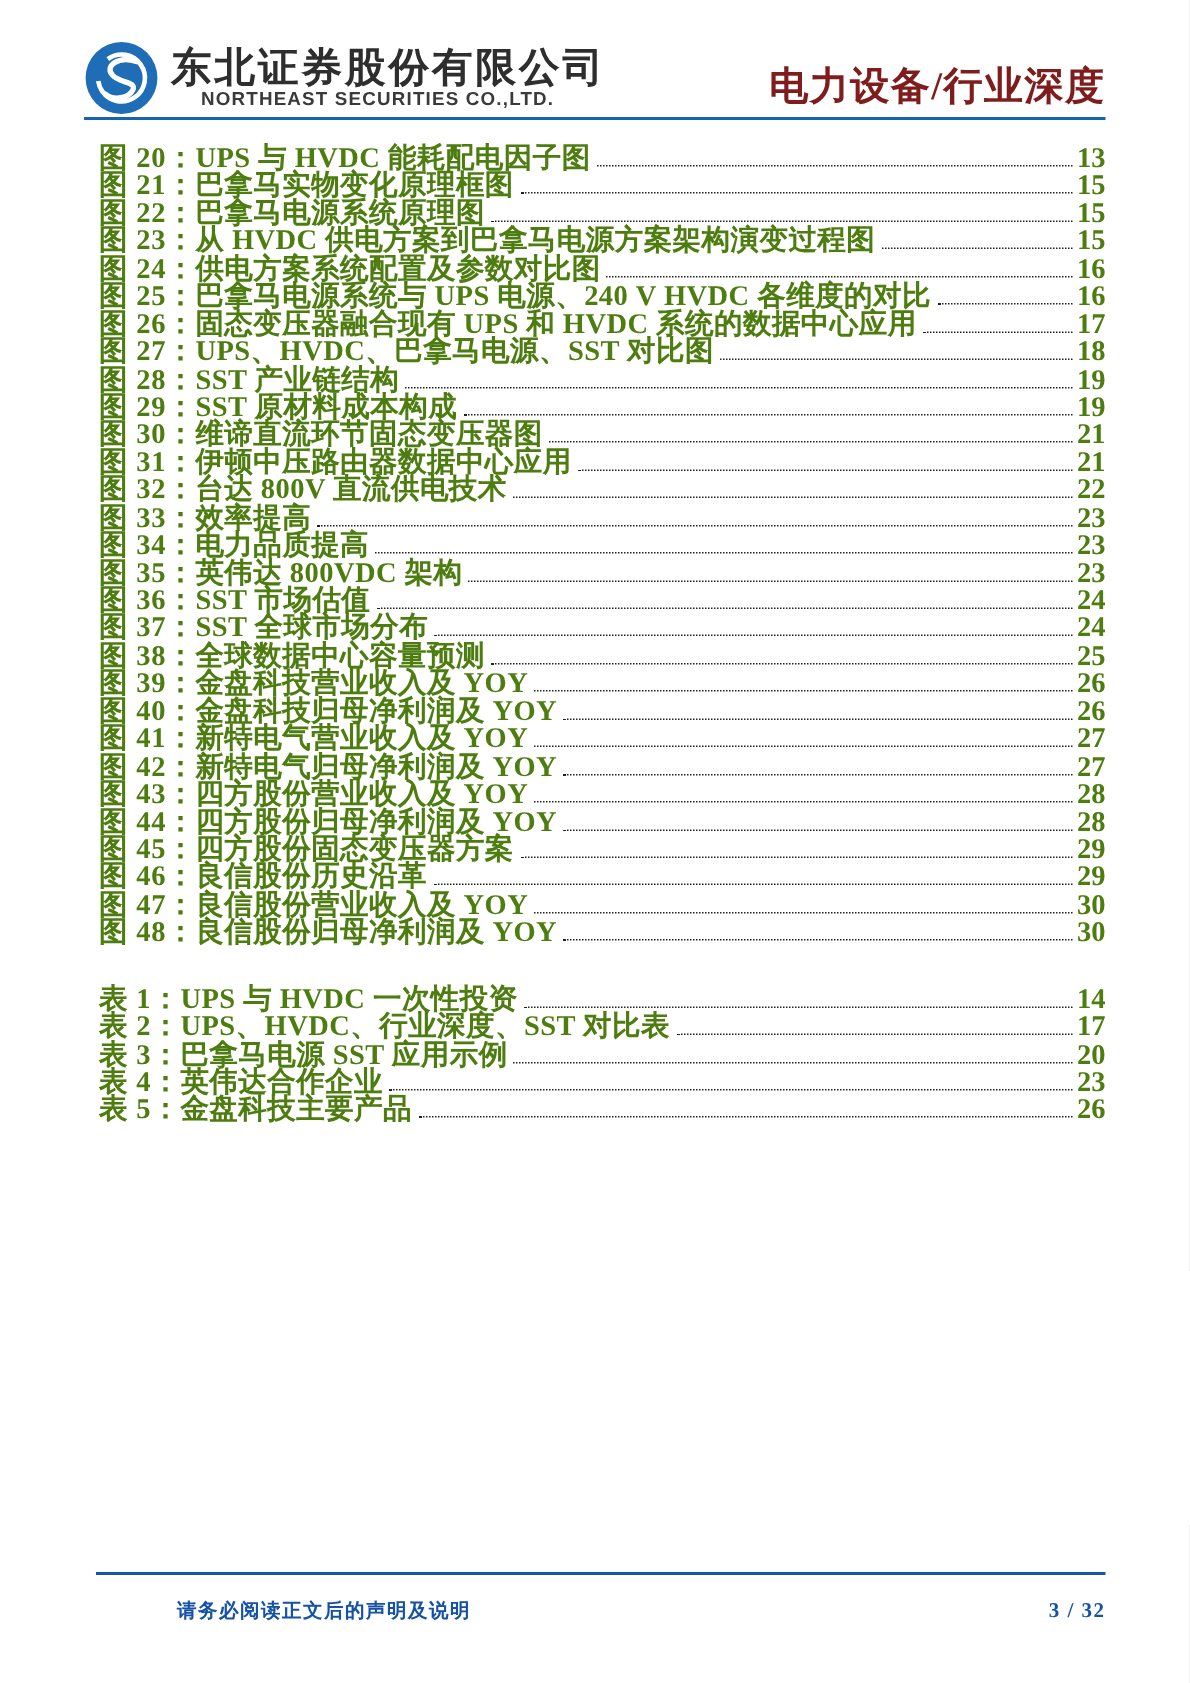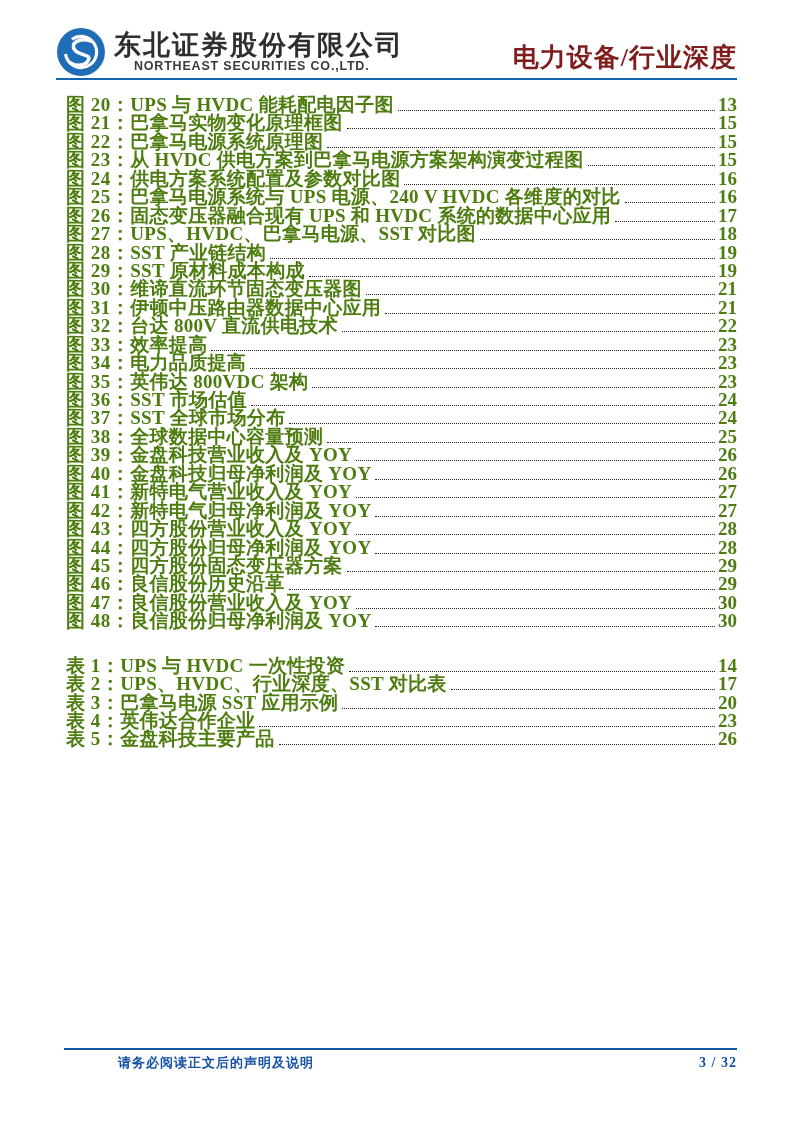--- a/index.html
+++ b/index.html
@@ -82,21 +82,21 @@
     min-width: 20px;
   }
   .entry-page { flex: none; text-align: right; }
   
   .footer {
     position: absolute;
     top: 1048px;
     left: 64px;
     right: 56px;
     border-top: 2px solid #1657a6;
-    padding-top: 4px;
+    padding-top: 15px;
     display: flex;
     justify-content: space-between;
     align-items: baseline;
   }
   .footer-disclaimer {
     margin-left: 54px;
     font-weight: bold;
     font-size: 13px;
     color: #1552a5;
     letter-spacing: 1px;

